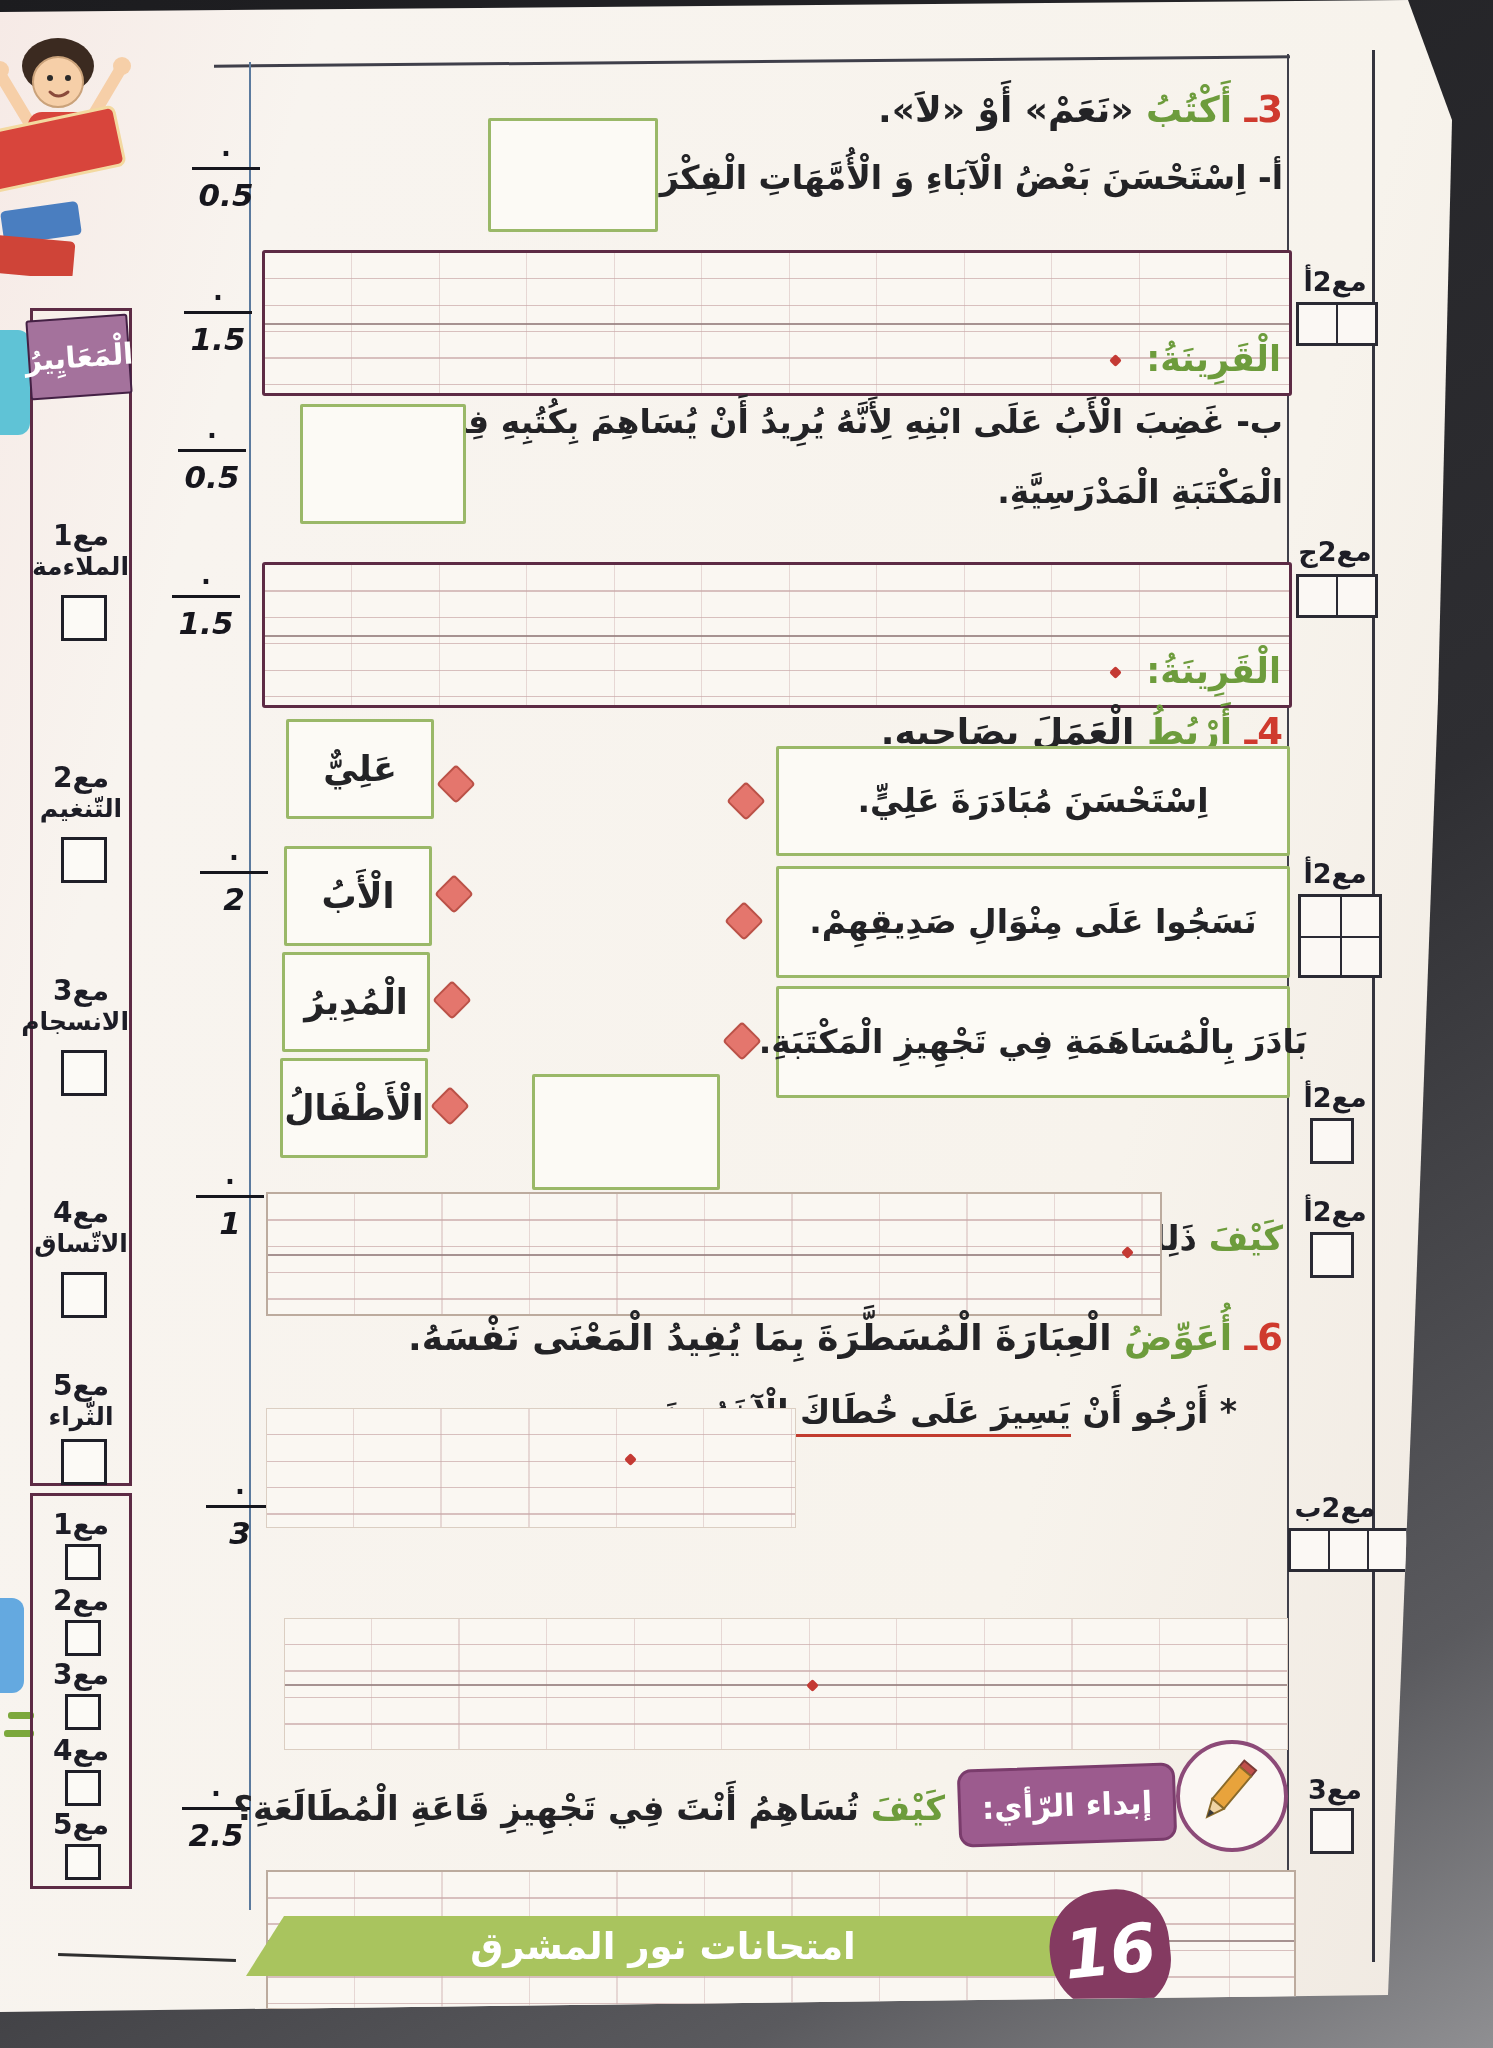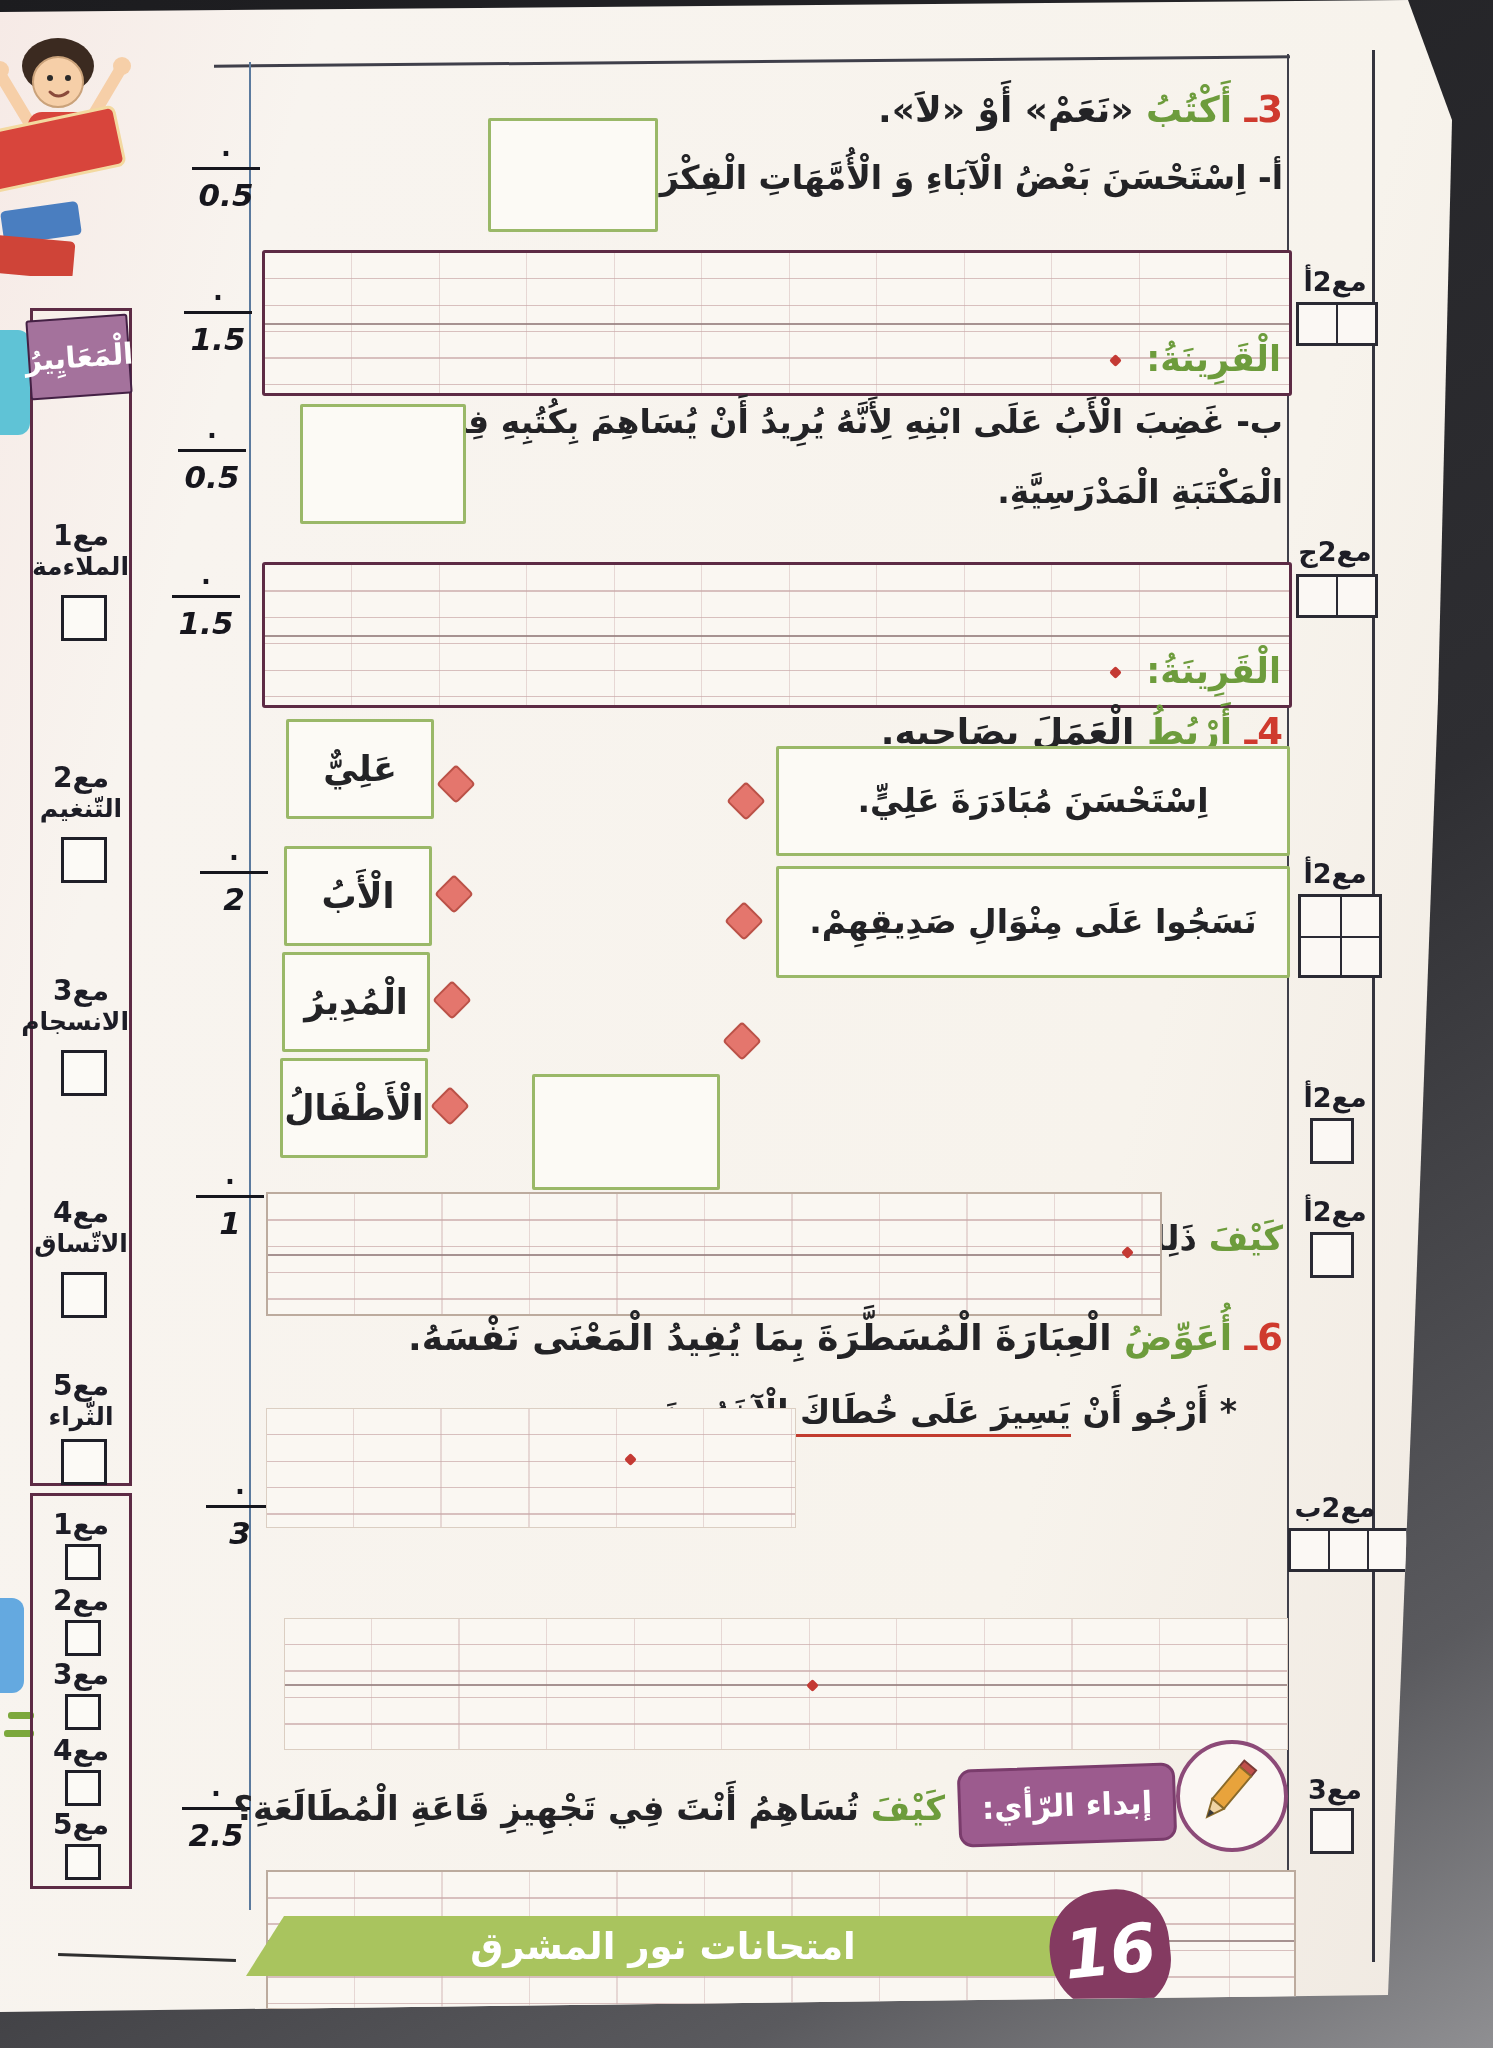--- a/index.html
+++ b/index.html
@@ -247,20 +247,23 @@
     <div class="diamond" style="left:732px;top:787px;"></div>
     <div class="diamond" style="left:730px;top:907px;"></div>
     <div class="diamond" style="left:728px;top:1027px;"></div>
 
     <div class="namebox gbox ar" style="left:776px;top:746px;width:508px;height:104px;font-size:33px;">
         <span>اِسْتَحْسَنَ مُبَادَرَةَ عَلِيٍّ.</span>
       </div>
     <div class="namebox gbox ar" style="left:776px;top:866px;width:508px;height:106px;font-size:33px;">
         <span>نَسَجُوا عَلَى مِنْوَالِ صَدِيقِهِمْ.</span>
       </div>
+    <div class="namebox gbox ar" style="left:776px;top:986px;width:508px;height:106px;font-size:33px;">
+        <span>بَادَرَ بِالْمُسَاهَمَةِ فِي تَجْهِيزِ الْمَكْتَبَةِ.</span>
+      </div>
 
     <div class="abs gbox" style="left:532px;top:1074px;width:182px;height:110px;"></div>
     <div class="abs ar t" style="right:210px;top:1218px;font-size:34px;">
       <span class="gv">كَيْفَ</span>
       <span>ذَلِكَ؟</span>
     </div>
     <div class="abs ruled lightb" style="left:266px;top:1192px;width:892px;height:120px;">
       <div class="midline"></div>
       <div class="rdot" style="right:28px;top:54px;"></div>
     </div>

